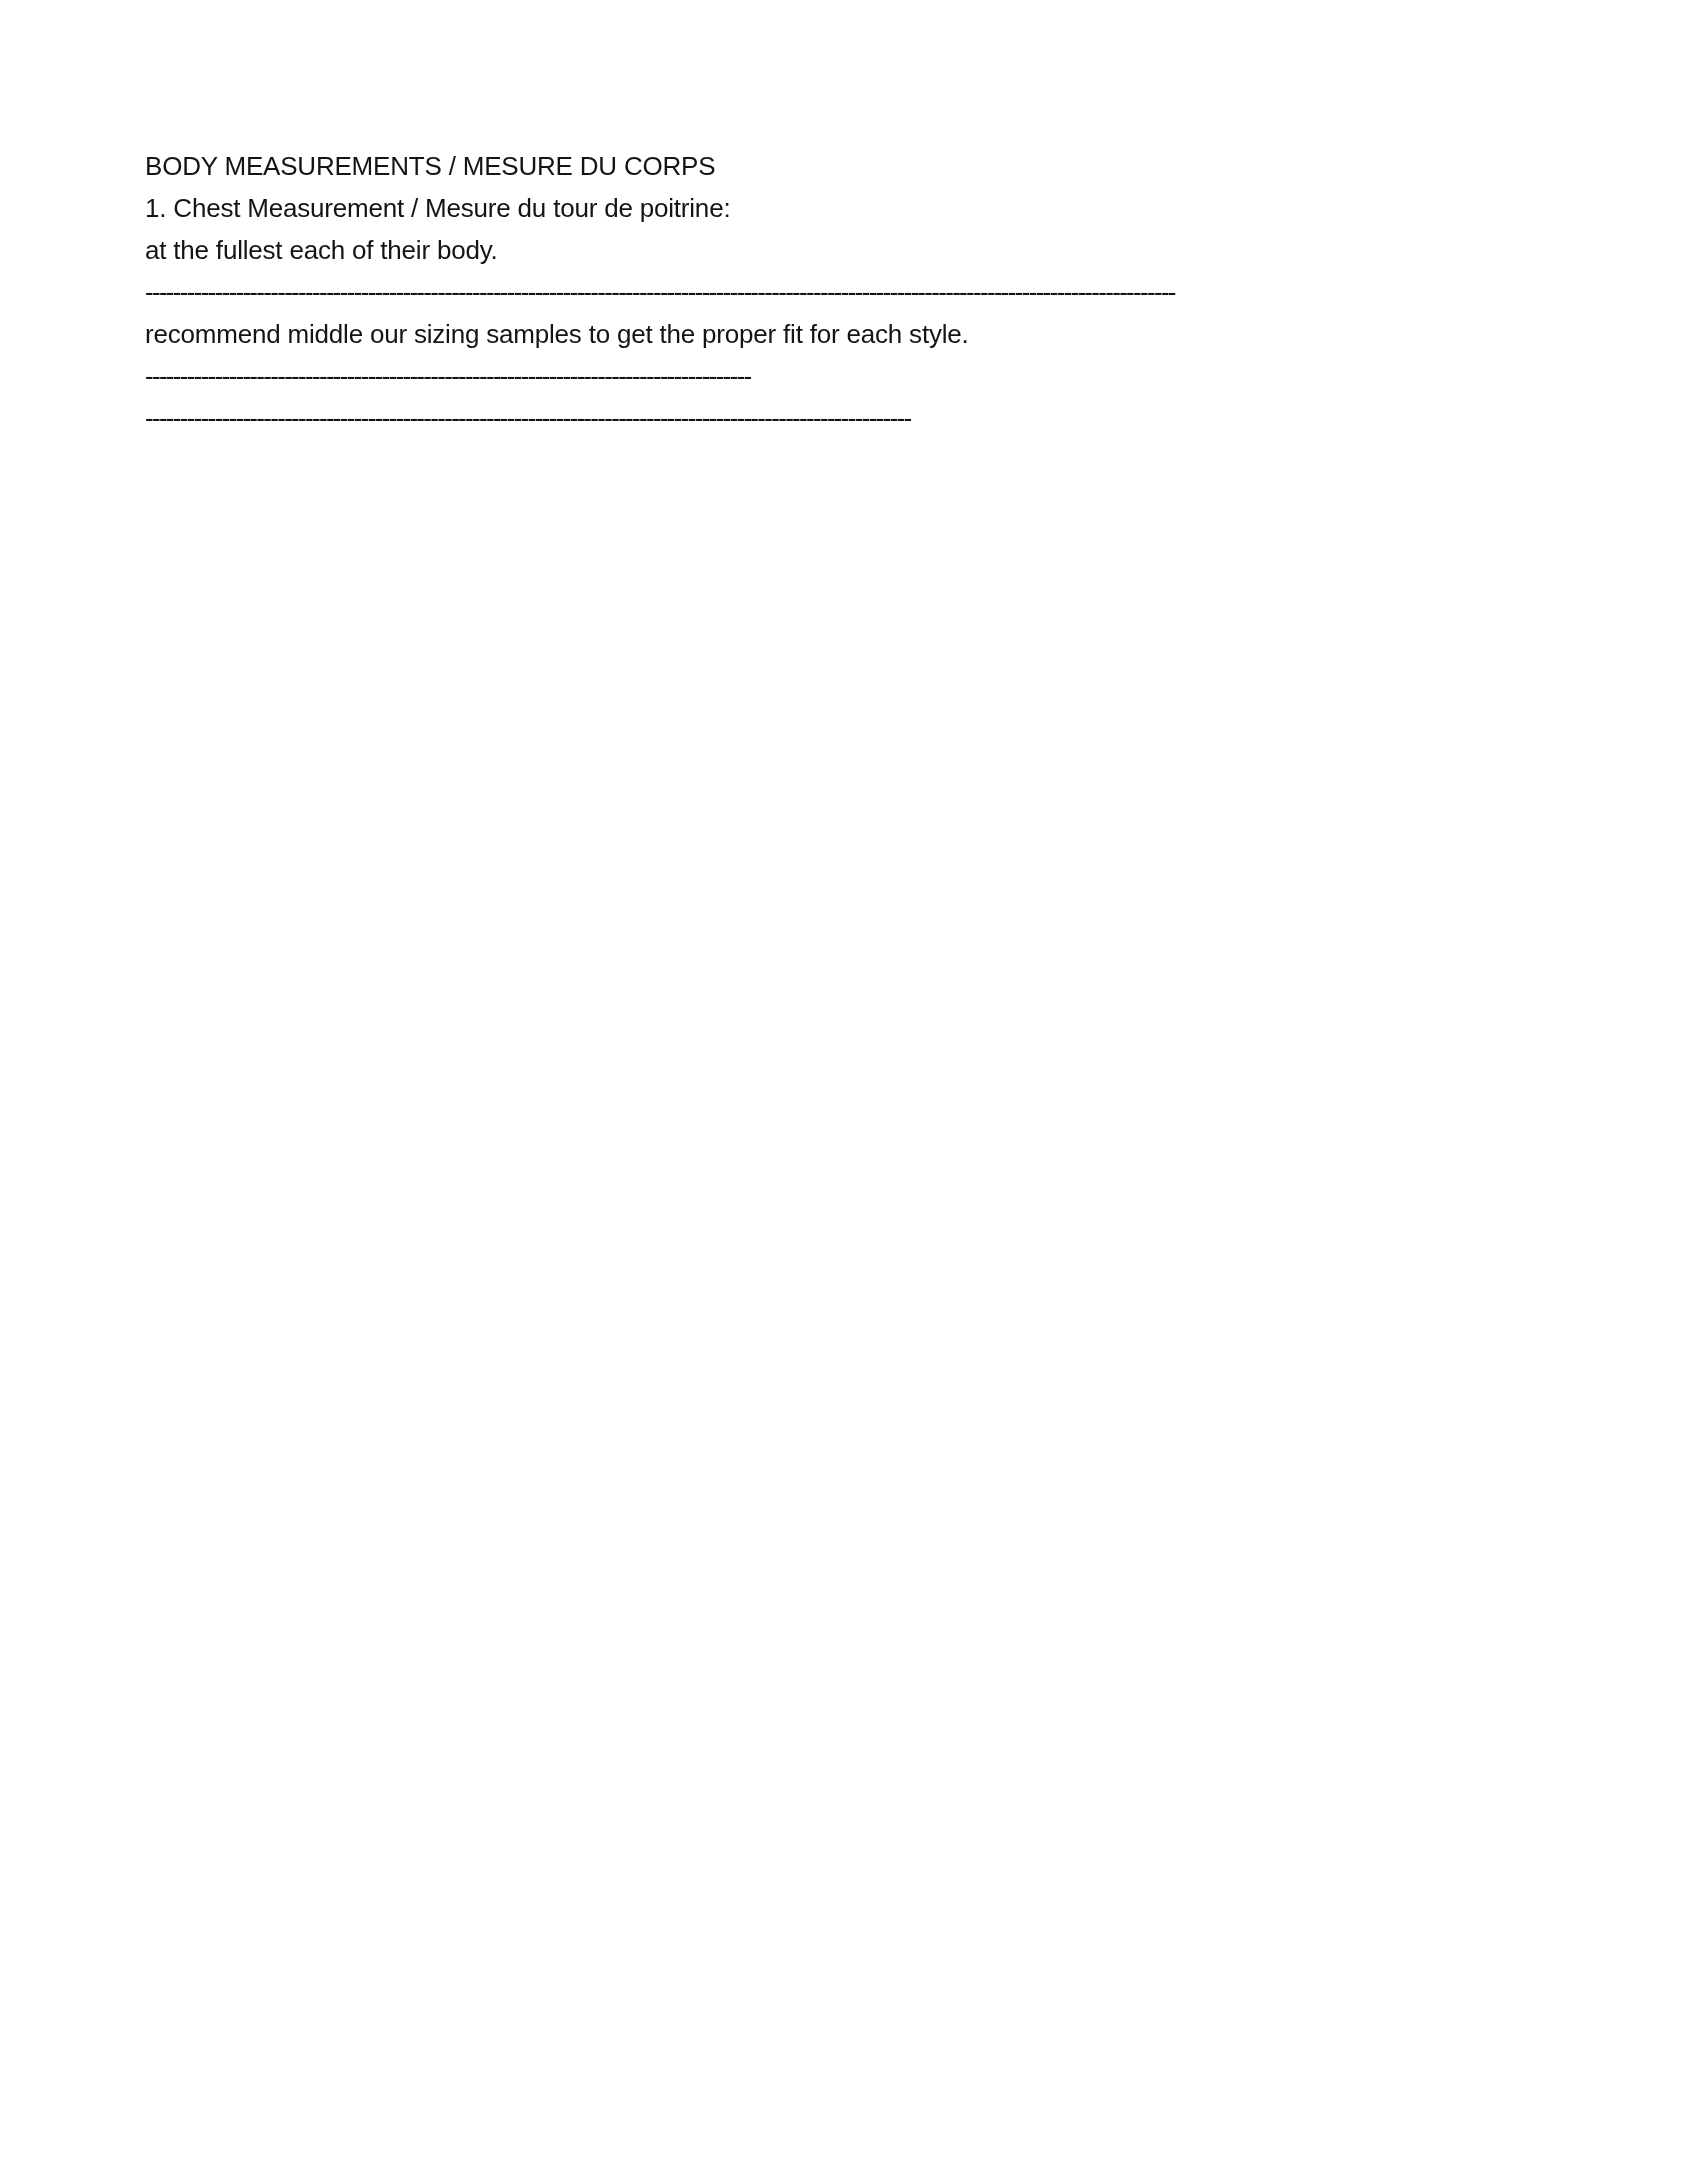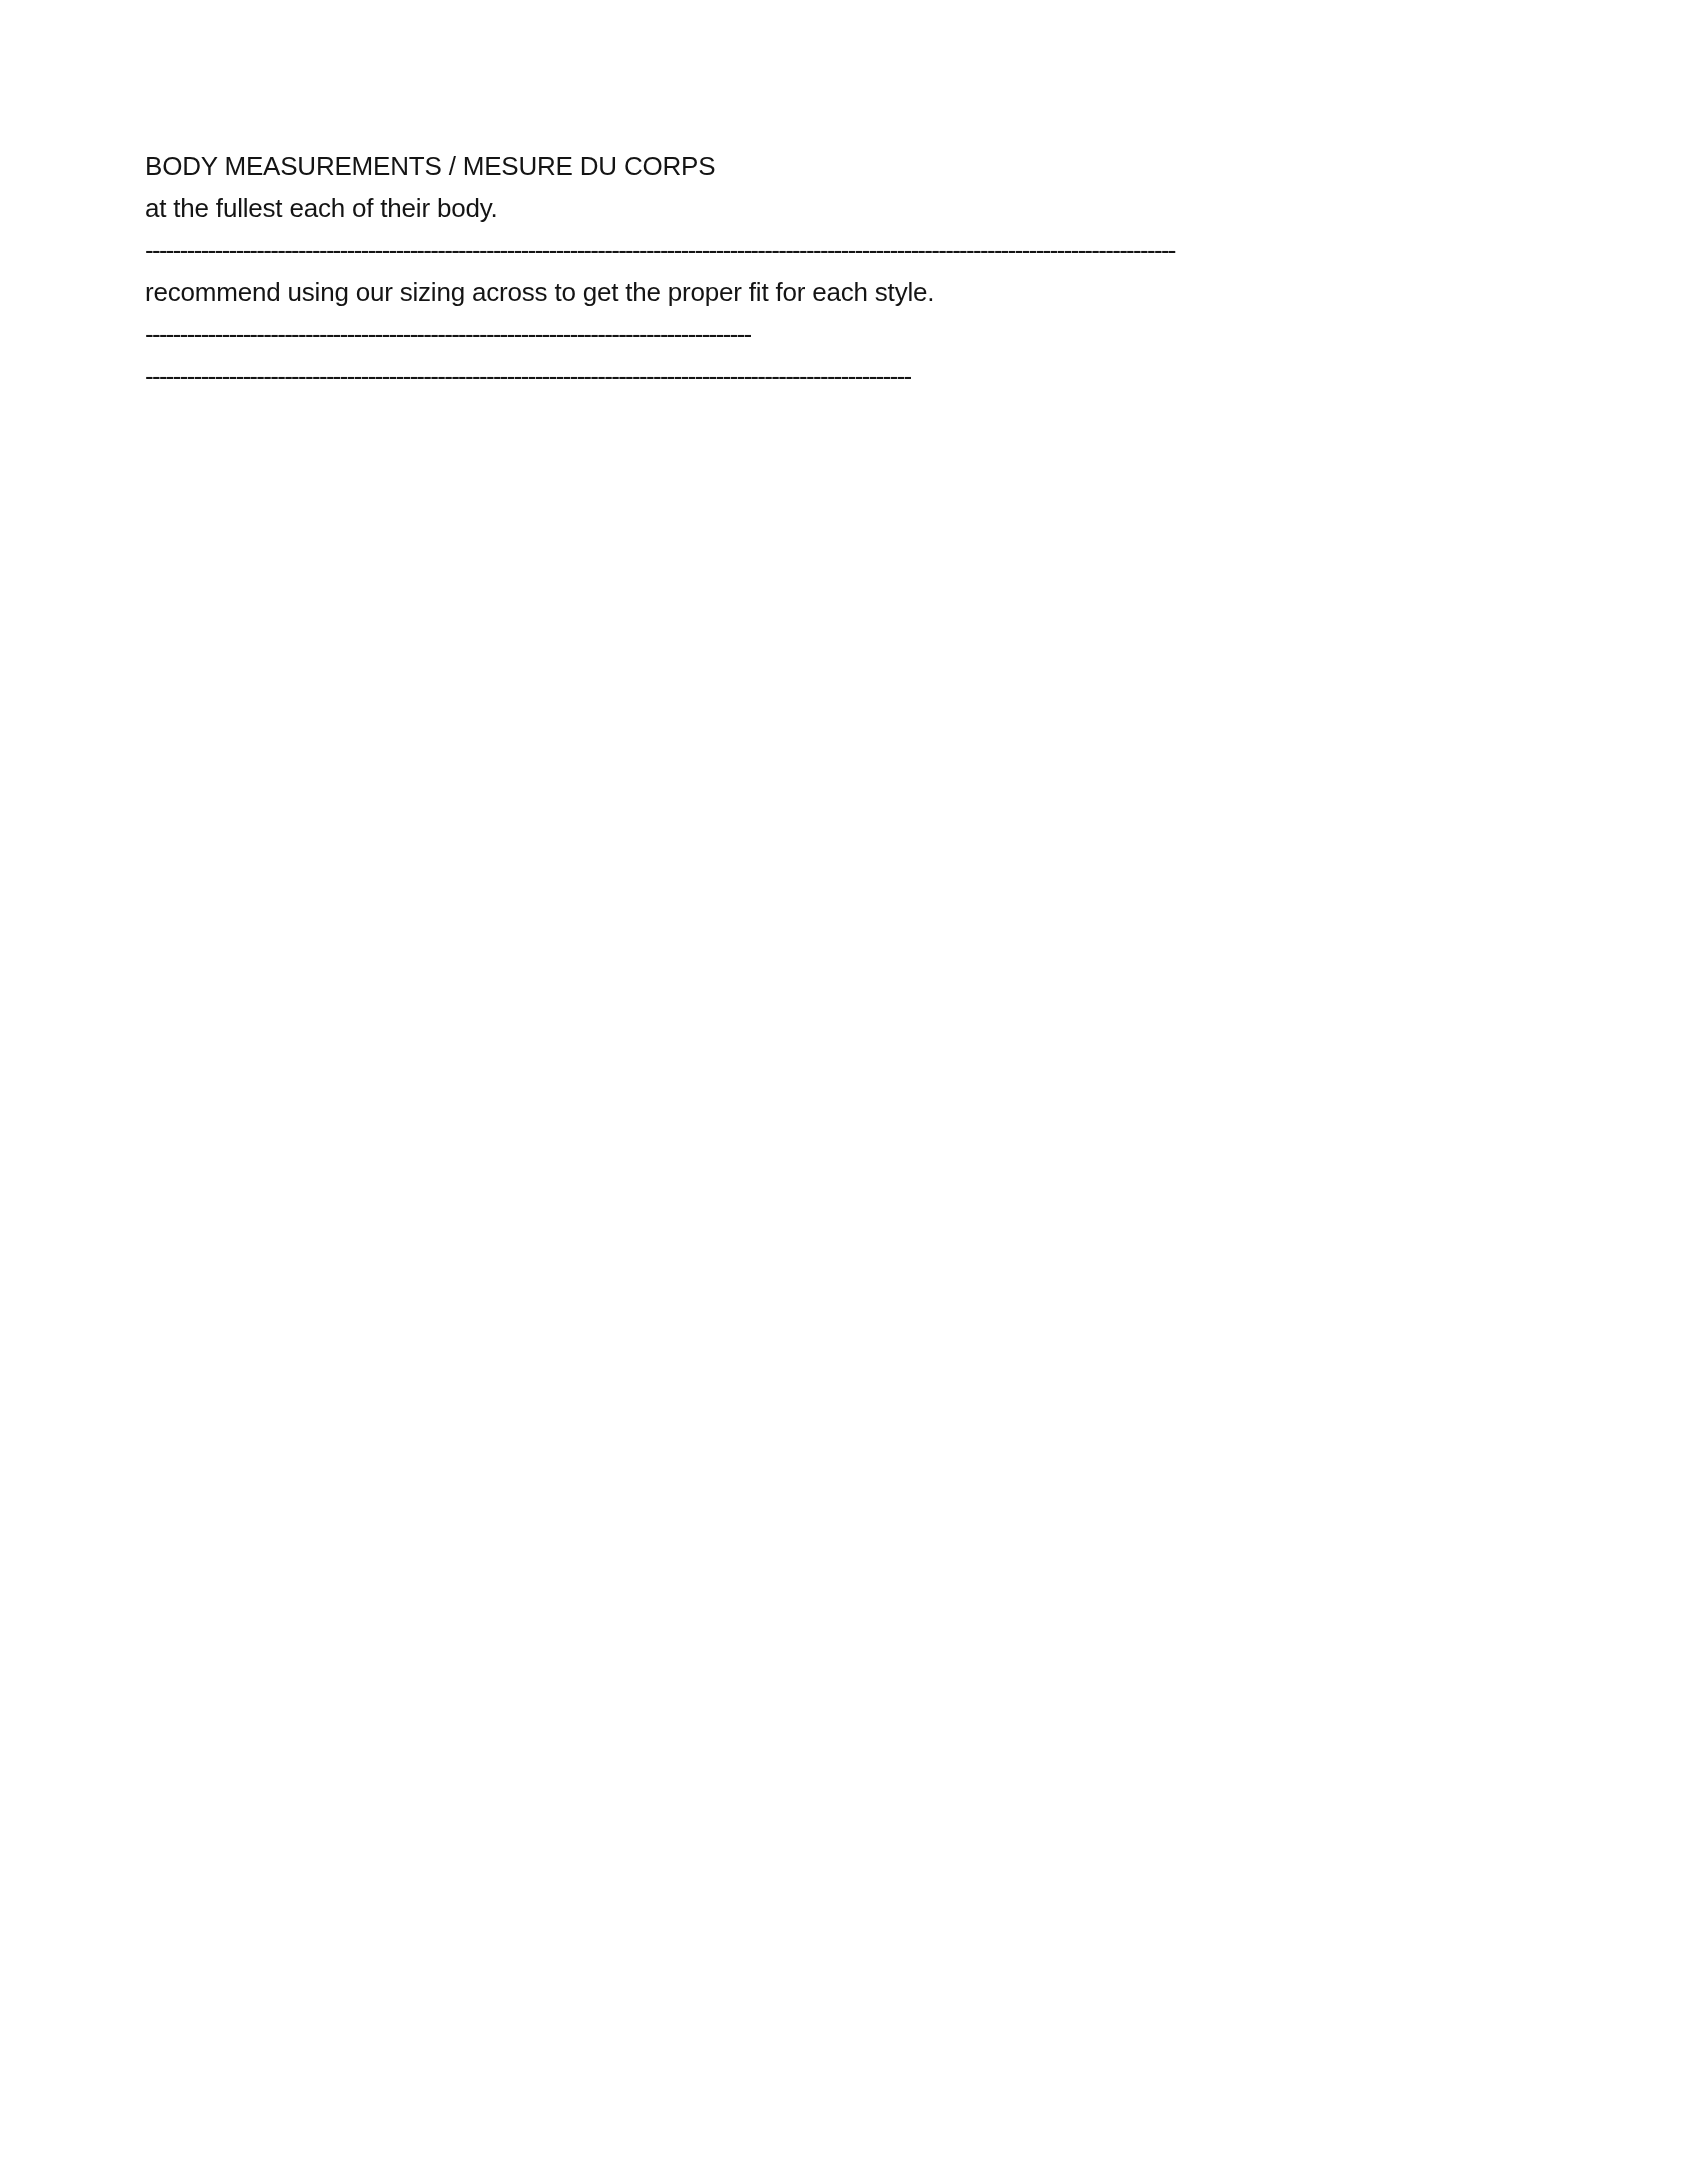--- a/index.html
+++ b/index.html
@@ -37,20 +37,21 @@
     letter-spacing: -1.7px;
     white-space: pre;
   }
 </style>
 </head>
 <body>
 
 <div class="page">
   <div class="content">
     <div class="line">BODY MEASUREMENTS / MESURE DU CORPS</div>
+    <div class="line">1. Chest Measurement / Mesure du tour de poitrine:</div>
     <div class="line">at the fullest each of their body.</div>
     <div class="line dashes">----------------------------------------------------------------------------------------------------------------------------------------------------</div>
-    <div class="line">recommend using our sizing across to get the proper fit for each style.</div>
+    <div class="line">recommend middle our sizing samples to get the proper fit for each style.</div>
     <div class="line dashes">---------------------------------------------------------------------------------------</div>
     <div class="line dashes">--------------------------------------------------------------------------------------------------------------</div>
   </div>
 </div>
 
 
 </body></html>

